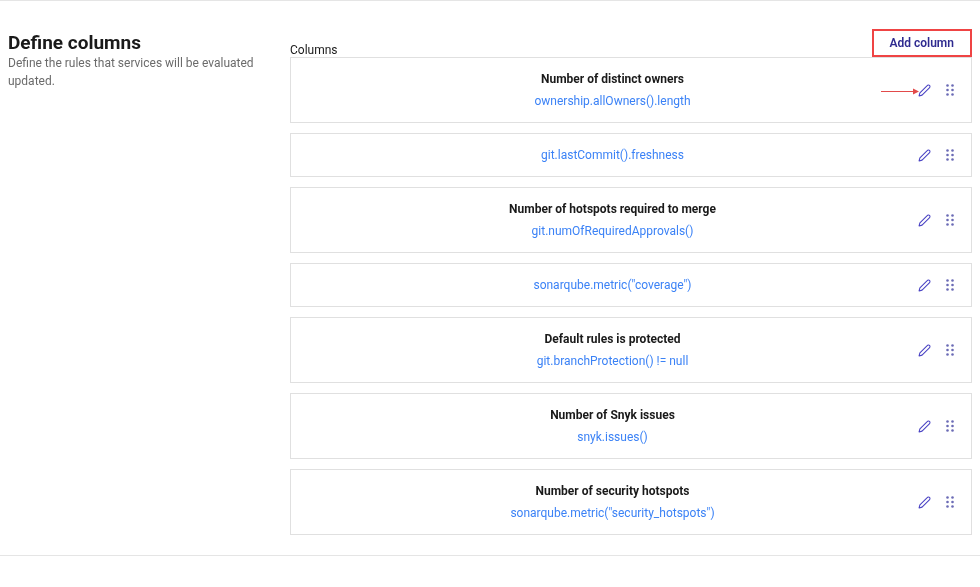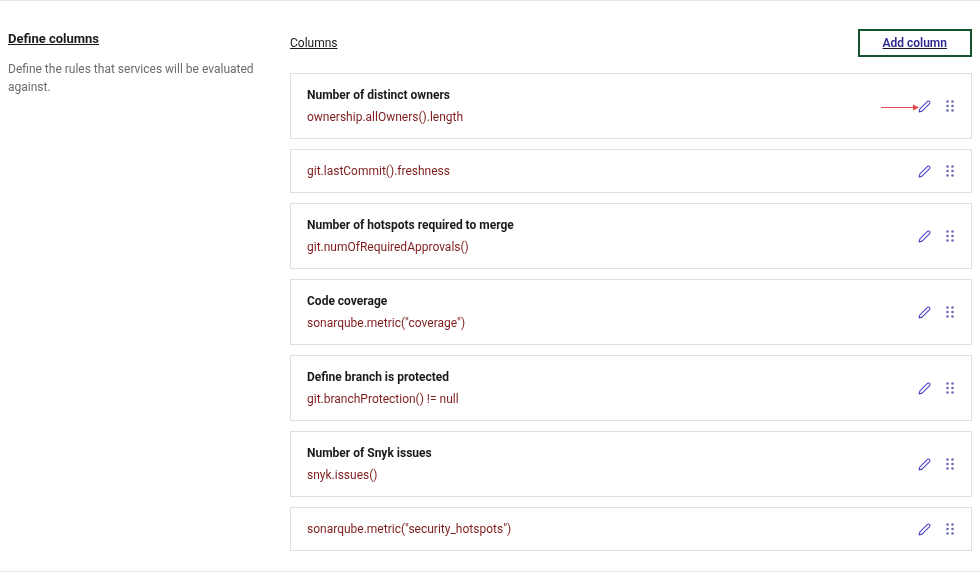--- a/index.html
+++ b/index.html
@@ -17,80 +17,77 @@
       padding: 28px 8px 20px 8px;
       display: flex;
       gap: 32px;
     }
     .sidebar {
       width: 250px;
       flex-shrink: 0;
       padding-top: 2px;
     }
     .sidebar-title {
-      font-size: 13px;
+      font-size: 19px;
       font-weight: 700;
       color: #1a1a1a;
-      margin-bottom: 14px;
-      text-decoration: underline;
     }
     .sidebar-desc {
       font-size: 12px;
       color: #6b6b6b;
       line-height: 1.5;
     }
     .main {
       flex: 1;
       min-width: 0;
     }
     .header {
       display: flex;
       justify-content: space-between;
-      align-items: center;
-      margin-bottom: 16px;
-      text-decoration: underline;
+      align-items: flex-end;
     }
     .columns-label {
       font-size: 12px;
       color: #1a1a1a;
     }
     .add-column-btn {
       font-size: 12px;
       font-weight: 600;
       color: #2e2a8f;
       background: none;
-      border: 2px solid #14532d;
-      padding: 5px 23px;
+      border: 2px solid #ef4444;
+      padding: 5px 16px;
       cursor: pointer;
       font-family: inherit;
     }
     .column-list {
       display: flex;
       flex-direction: column;
       gap: 10px;
     }
     .column-card {
       border: 1px solid #e0e0e0;
       padding: 14px 16px 14px 16px;
       display: flex;
       align-items: center;
       position: relative;
     }
     .column-content {
       flex: 1;
+      text-align: center;
     }
     .column-title {
       font-size: 12px;
       font-weight: 700;
       color: #1a1a1a;
       margin-bottom: 8px;
     }
     .column-expr {
       font-size: 12px;
-      color: #7f1d1d;
+      color: #3b82f6;
     }
     .column-actions {
       display: flex;
       align-items: center;
       gap: 14px;
     }
     .edit-icon-btn, .drag-icon-btn {
       background: none;
       border: none;
       padding: 0;
@@ -110,21 +107,21 @@
       pointer-events: none;
     }
   </style>
 </head>
 <body>
 
 <div class="page">
 
   <aside class="sidebar">
     <h3 class="sidebar-title">Define columns</h3>
-    <p class="sidebar-desc">Define the rules that services will be evaluated against.</p>
+    <p class="sidebar-desc">Define the rules that services will be evaluated updated.</p>
   </aside>
 
   <main class="main">
 
     <div class="header">
       <span class="columns-label">Columns</span>
       <button class="add-column-btn">Add column</button>
     </div>
 
     <div class="column-list">
@@ -213,21 +210,20 @@
                   <circle cx="2.5" cy="11.5" r="1.3" fill="currentColor"></circle>
                   <circle cx="7.5" cy="11.5" r="1.3" fill="currentColor"></circle>
                 </svg>
             </span>
           </button>
         </div>
       </div>
 
       <div class="column-card">
         <div class="column-content">
-          <div class="column-title">Code coverage</div>
           <div class="column-expr">sonarqube.metric("coverage")</div>
         </div>
         <div class="column-actions">
           <button class="edit-icon-btn">
             <span>
               <svg width="13" height="13" viewBox="0 0 24 24" fill="none" stroke="currentColor" stroke-width="2" stroke-linecap="round" stroke-linejoin="round">
                   <path d="M17 3a2.85 2.85 0 1 1 4 4L7.5 20.5 2 22l1.5-5.5Z"></path>
                 </svg>
             </span>
           </button>
@@ -241,21 +237,21 @@
                   <circle cx="2.5" cy="11.5" r="1.3" fill="currentColor"></circle>
                   <circle cx="7.5" cy="11.5" r="1.3" fill="currentColor"></circle>
                 </svg>
             </span>
           </button>
         </div>
       </div>
 
       <div class="column-card">
         <div class="column-content">
-          <div class="column-title">Define branch is protected</div>
+          <div class="column-title">Default rules is protected</div>
           <div class="column-expr">git.branchProtection() != null</div>
         </div>
         <div class="column-actions">
           <button class="edit-icon-btn">
             <span>
               <svg width="13" height="13" viewBox="0 0 24 24" fill="none" stroke="currentColor" stroke-width="2" stroke-linecap="round" stroke-linejoin="round">
                   <path d="M17 3a2.85 2.85 0 1 1 4 4L7.5 20.5 2 22l1.5-5.5Z"></path>
                 </svg>
             </span>
           </button>
@@ -297,20 +293,21 @@
                   <circle cx="2.5" cy="11.5" r="1.3" fill="currentColor"></circle>
                   <circle cx="7.5" cy="11.5" r="1.3" fill="currentColor"></circle>
                 </svg>
             </span>
           </button>
         </div>
       </div>
 
       <div class="column-card">
         <div class="column-content">
+          <div class="column-title">Number of security hotspots</div>
           <div class="column-expr">sonarqube.metric("security_hotspots")</div>
         </div>
         <div class="column-actions">
           <button class="edit-icon-btn">
             <span>
               <svg width="13" height="13" viewBox="0 0 24 24" fill="none" stroke="currentColor" stroke-width="2" stroke-linecap="round" stroke-linejoin="round">
                   <path d="M17 3a2.85 2.85 0 1 1 4 4L7.5 20.5 2 22l1.5-5.5Z"></path>
                 </svg>
             </span>
           </button>

